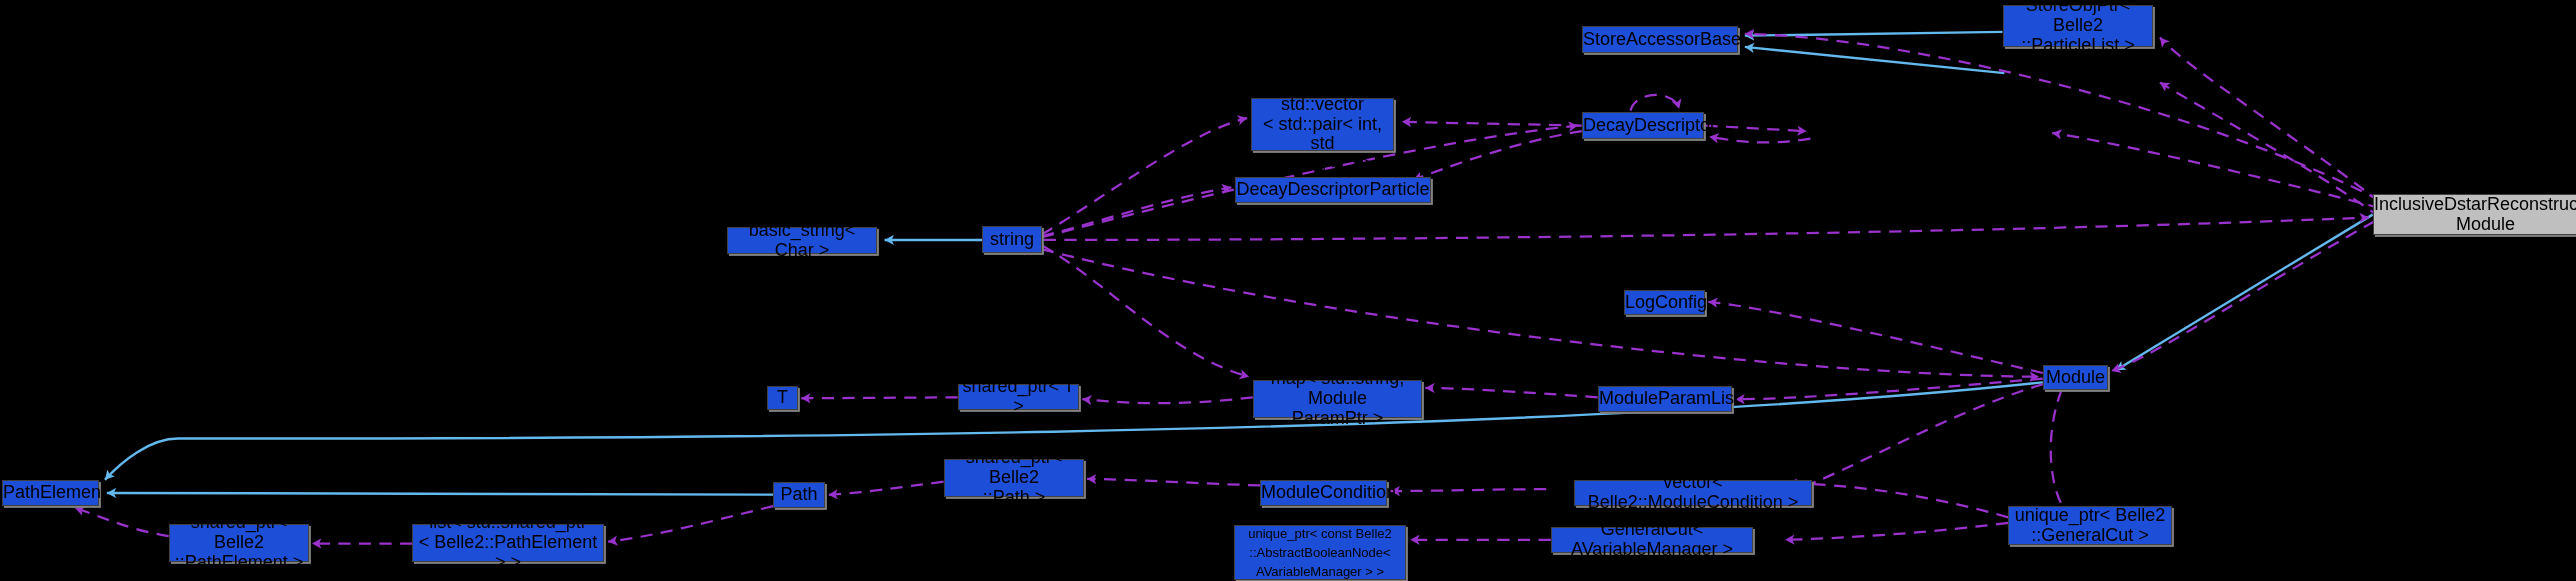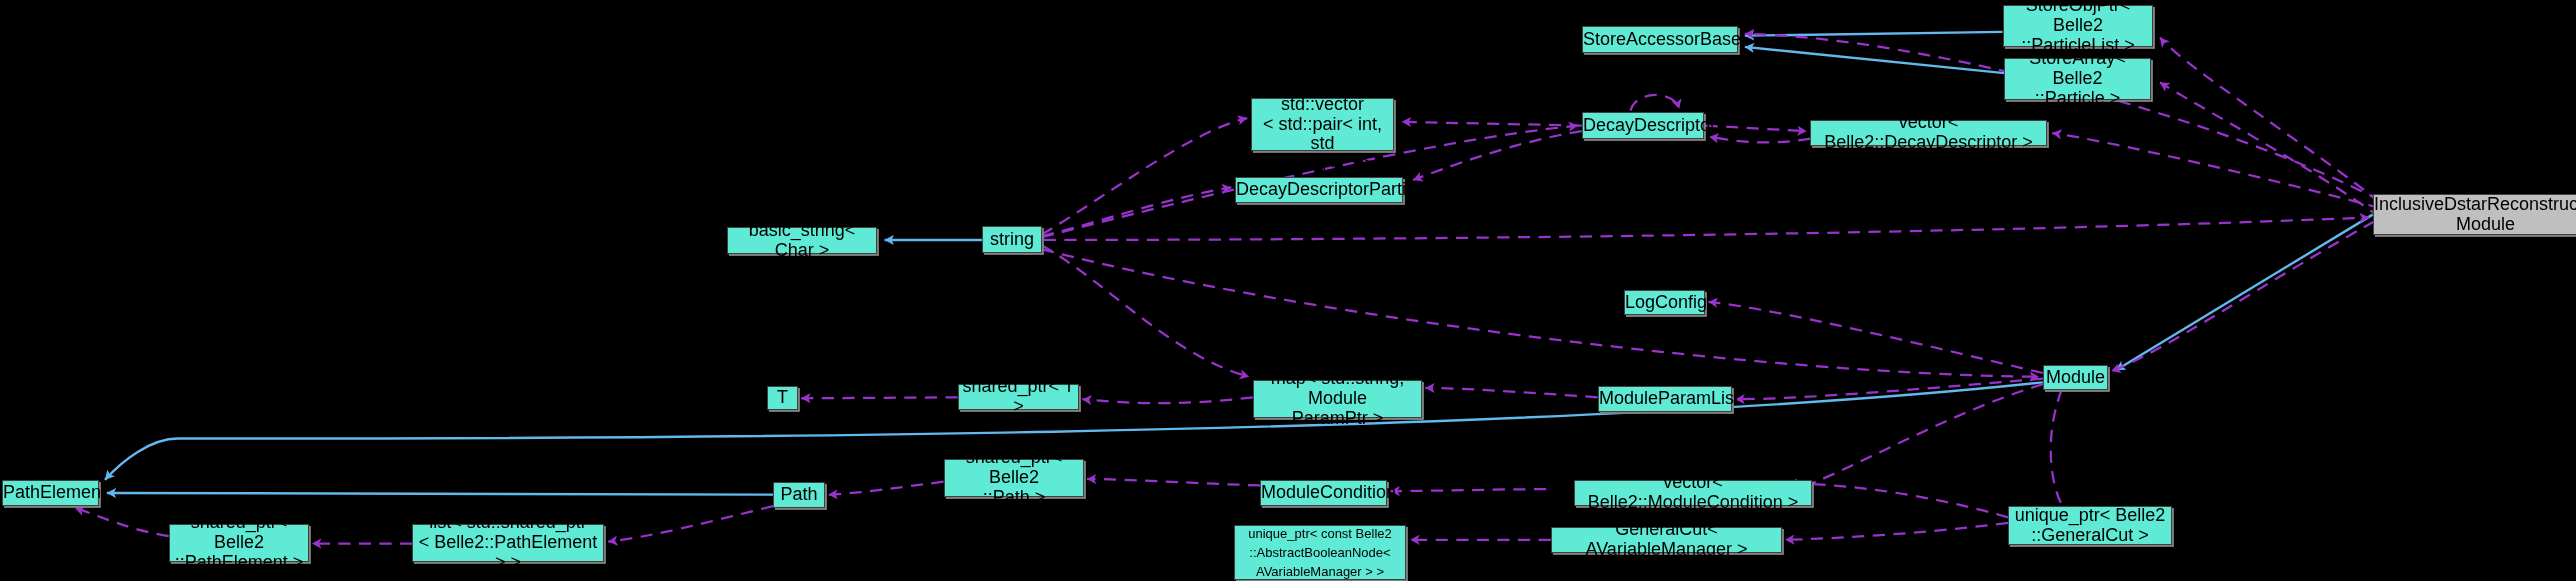--- a/index.html
+++ b/index.html
@@ -8,21 +8,21 @@
     width:2576px;
     height:582px;
     background:#000000;
     overflow:hidden;
     font-family:"Liberation Sans", sans-serif;
   }
   #edges{position:absolute;left:0;top:0;width:2576px;height:582px;}
   .node{
     position:absolute;
     box-sizing:border-box;
-    background:#5eead4;
+    background:#1d4ed8;
     border:0.9px solid #404040;
     box-shadow:1.9px 1.9px 0 #808080;
     color:#000000;
     font-size:18px;
     line-height:19.7px;
     display:flex;
     align-items:center;
     justify-content:center;
     text-align:center;
     white-space:pre-line;
@@ -120,40 +120,33 @@
 
   <div class="node" style="left:1582px;top:26px;width:156px;height:27px;">
     <span>StoreAccessorBase</span>
   </div>
 
   <div class="node" style="left:2003px;top:4.7px;width:150px;height:42px;">
     <span>StoreObjPtr&lt; Belle2
 ::ParticleList &gt;</span>
   </div>
 
-  <div class="node" style="left:2004px;top:58px;width:147px;height:42px;">
-    <span>StoreArray&lt; Belle2
-::Particle &gt;</span>
-  </div>
 
   <div class="node" style="left:1251px;top:98px;width:143px;height:53px;">
     <span>vector&lt; std::vector
 &lt; std::pair&lt; int, std
 ::string &gt; &gt; &gt;</span>
   </div>
 
   <div class="node" style="left:1582px;top:112px;width:122px;height:27px;">
     <span>DecayDescriptor</span>
   </div>
 
-  <div class="node" style="left:1810px;top:120px;width:237px;height:26px;">
-    <span>vector&lt; Belle2::DecayDescriptor &gt;</span>
-  </div>
-
-  <div class="node" style="left:1235px;top:177px;width:168px;height:26px;">
+
+  <div class="node" style="left:1235px;top:177px;width:196px;height:26px;">
     <span>DecayDescriptorParticle</span>
   </div>
 
   <div class="node current" style="left:2373px;top:194px;width:225px;height:41px;">
     <span>InclusiveDstarReconstruction
 Module</span>
   </div>
 
   <div class="node" style="left:727px;top:227px;width:150px;height:27px;">
     <span>basic_string&lt; Char &gt;</span>
@@ -223,18 +216,18 @@
     <span>list&lt; std::shared_ptr
 &lt; Belle2::PathElement &gt; &gt;</span>
   </div>
 
   <div class="node" style="left:1234px;top:525px;width:172px;height:55px;font-size:13px;line-height:19px;">
     <span>unique_ptr&lt; const Belle2
 ::AbstractBooleanNode&lt;
 AVariableManager &gt; &gt;</span>
   </div>
 
-  <div class="node" style="left:1551px;top:527px;width:231px;height:26px;text-align:center;">
+  <div class="node" style="left:1551px;top:527px;width:202px;height:26px;text-align:center;">
     <span>GeneralCut&lt; AVariableManager &gt;</span>
   </div>
 
 </div>
 
 
 </body></html>

